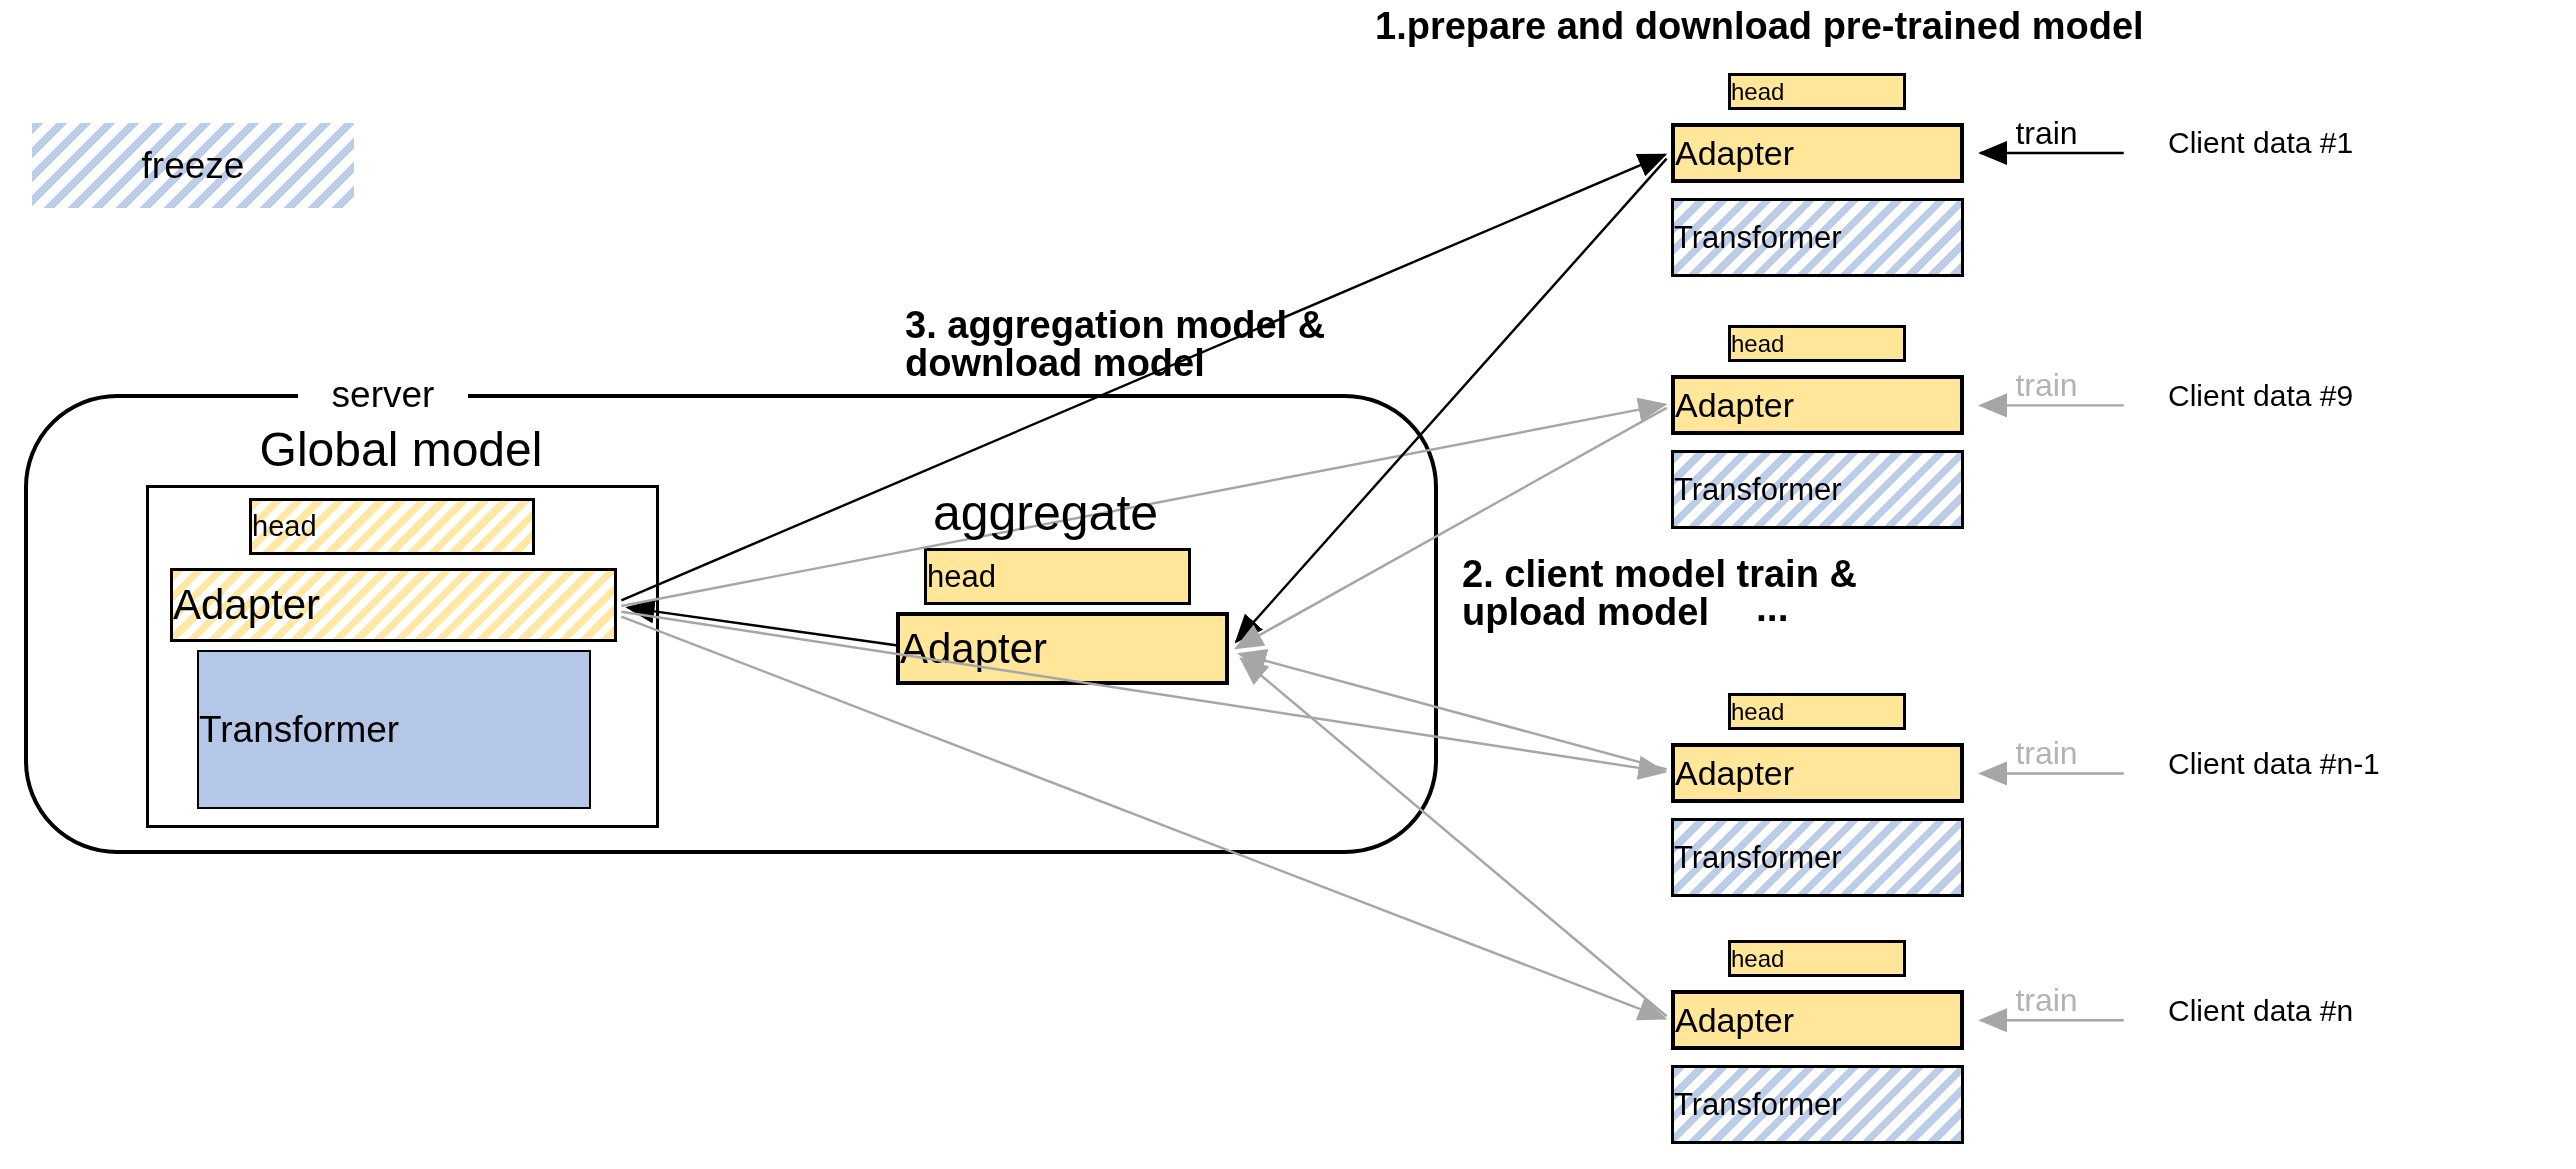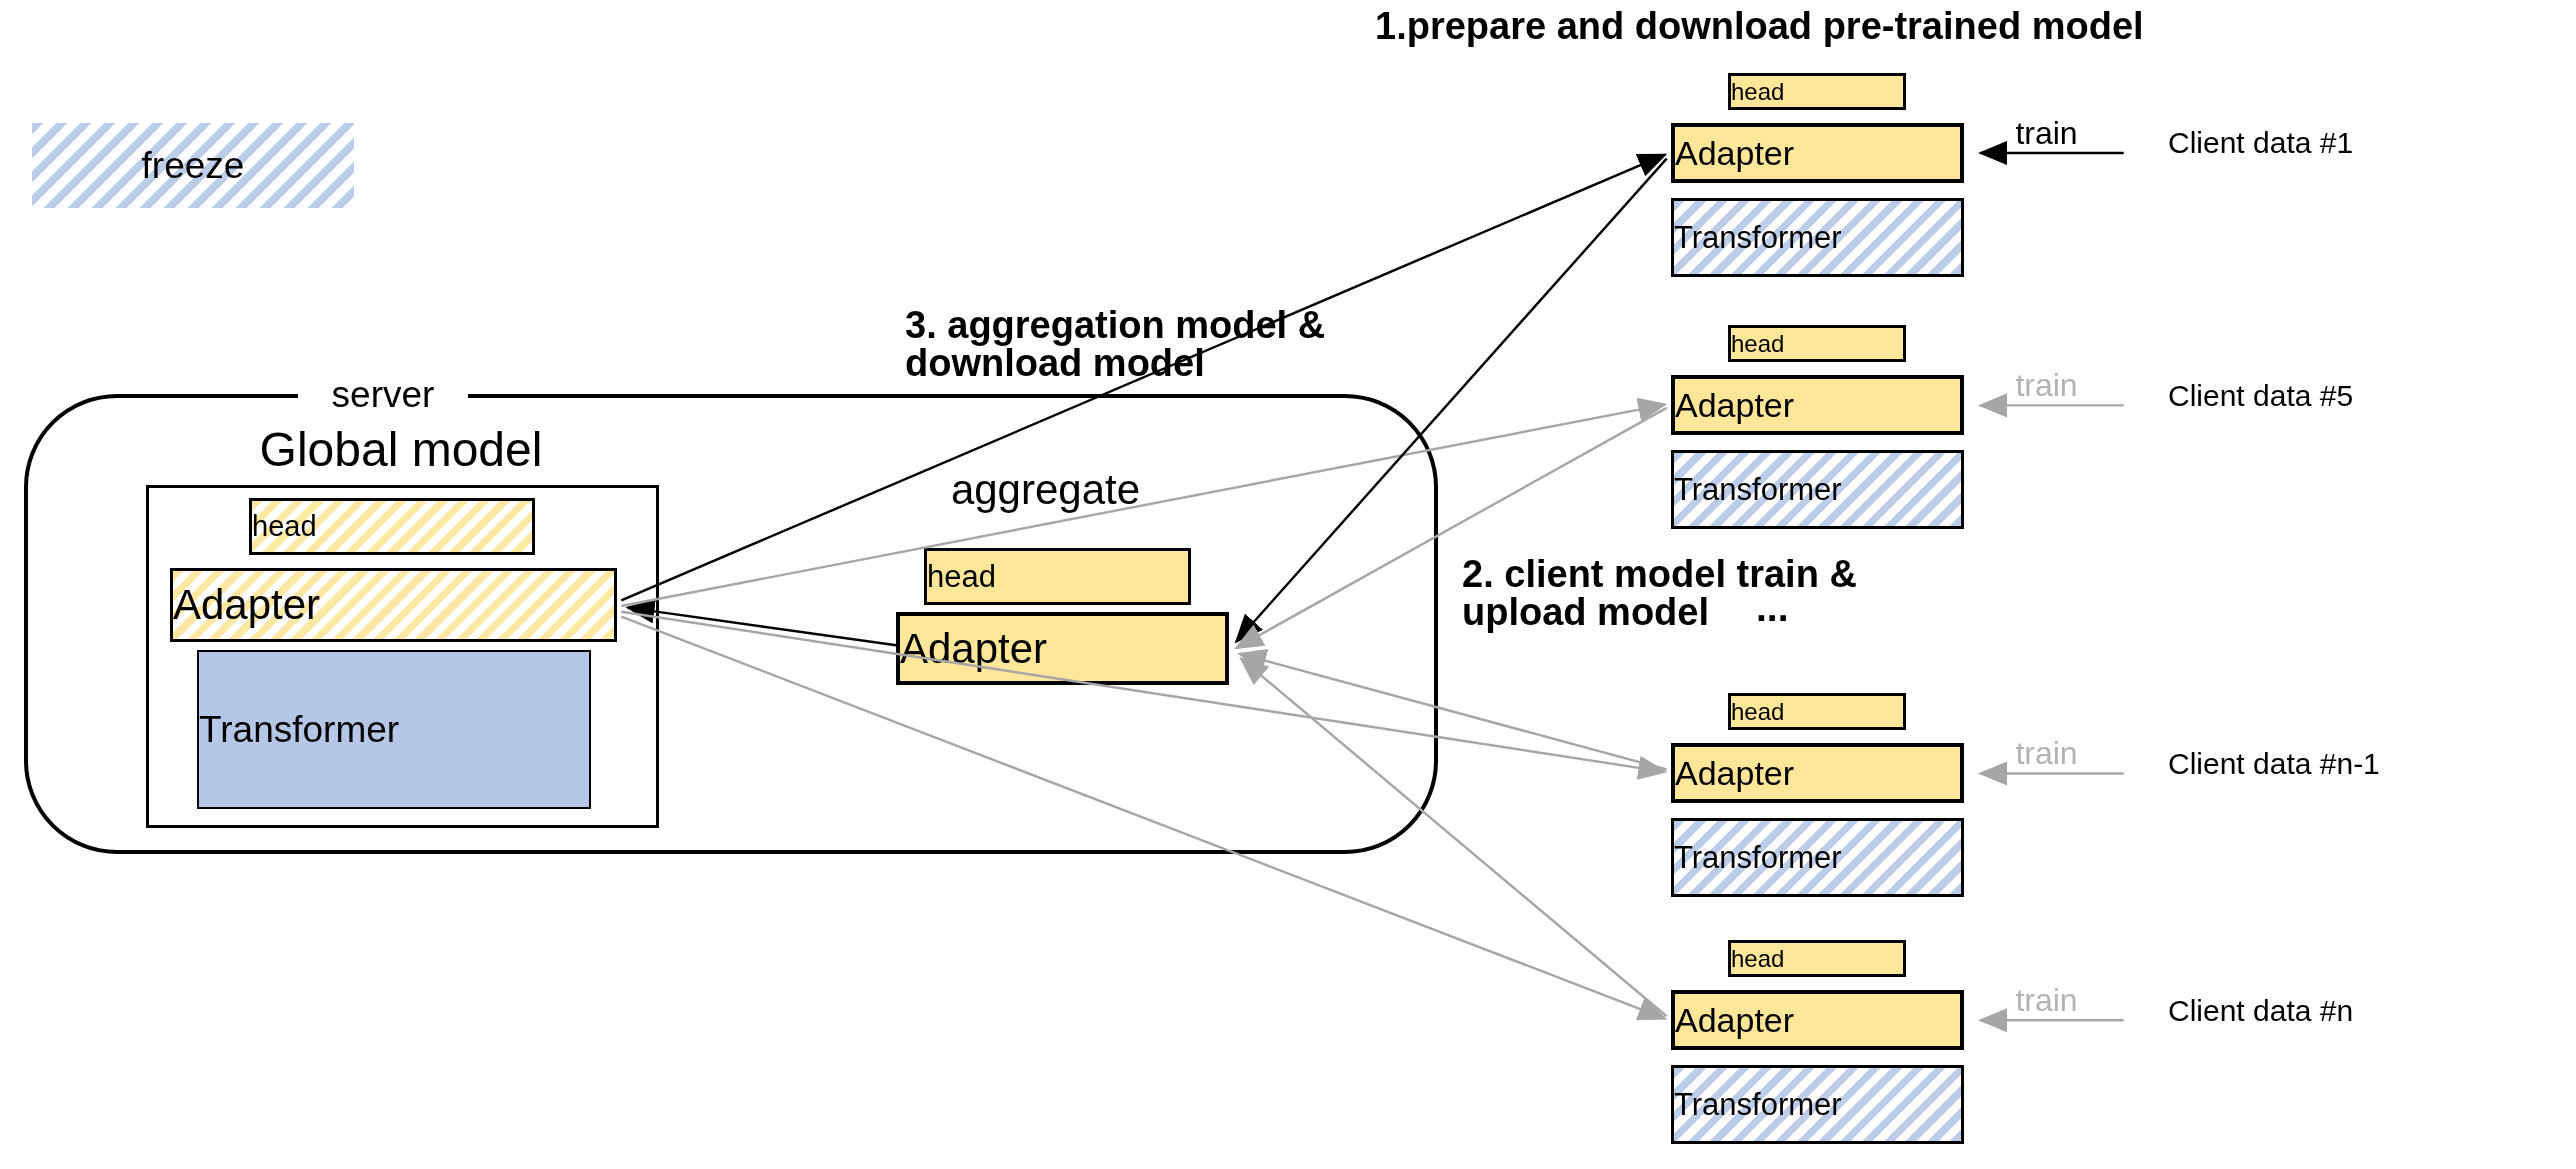--- a/index.html
+++ b/index.html
@@ -27,21 +27,21 @@
   #global-model-box{left:146px;top:485px;width:513px;height:343px;border-width:3.2px;background:#fff;z-index:1;}
   #server-head{left:249px;top:498px;width:286px;height:57px;font-size:29px;z-index:2;}
   #server-adapter{left:170px;top:568px;width:447px;height:74px;font-size:42px;z-index:2;}
   #server-transformer{left:197px;top:650px;width:394px;height:159px;font-size:37px;border-width:2.4px;z-index:2;}
 
   
   #freeze-box{left:32px;top:123px;width:322px;height:85px;z-index:2;}
   #freeze-label{font-size:37px;}
 
   
-  #aggregate-title{left:906px;top:464px;width:279px;height:52px;font-size:42px;z-index:5;}
+  #aggregate-title{left:906px;top:487px;width:279px;height:52px;font-size:50px;z-index:5;}
   #aggregate-head{left:924px;top:548px;width:267px;height:57px;font-size:31px;z-index:2;}
   #aggregate-adapter{left:896px;top:612px;width:333px;height:73px;font-size:42px;border-width:4px;z-index:2;}
 
   
   .note{font-weight:bold;font-size:38px;line-height:38px;z-index:6;}
   #note-step1{left:1375px;top:6.5px;}
   #note-step3{left:905px;top:306px;}
   #note-step2{left:1462px;top:555px;}
   #ellipsis{left:1756px;top:586px;font-size:39px;font-weight:bold;z-index:6;}
 
@@ -186,18 +186,18 @@
         <span>Transformer</span>
       </div>
   </div>
 
   <div id="train-1" class="lbl train-label">train</div>
   <div id="train-2" class="lbl train-label gray-text">train</div>
   <div id="train-3" class="lbl train-label gray-text">train</div>
   <div id="train-4" class="lbl train-label gray-text">train</div>
 
   <div id="cdata-1" class="lbl client-data">Client data #1</div>
-  <div id="cdata-2" class="lbl client-data">Client data #5</div>
+  <div id="cdata-2" class="lbl client-data">Client data #9</div>
   <div id="cdata-3" class="lbl client-data">Client data #n-1</div>
   <div id="cdata-4" class="lbl client-data">Client data #n</div>
 
 </div>
 
 
 </body></html>

